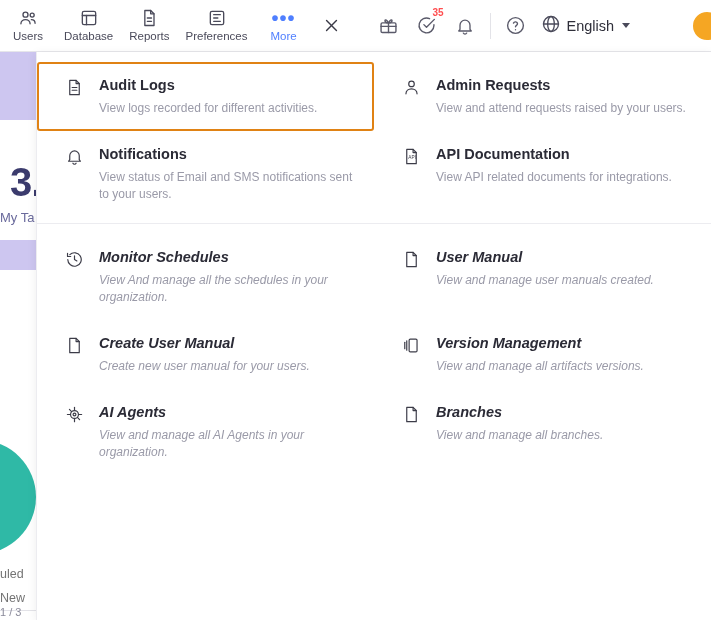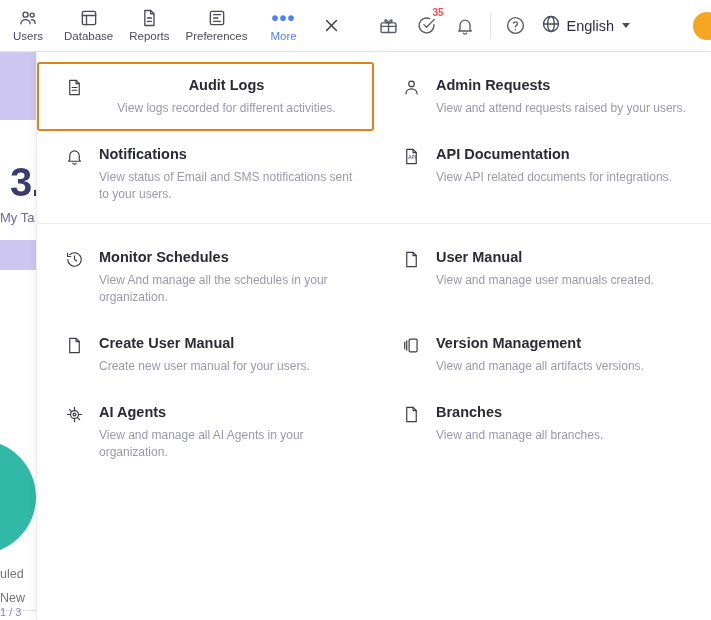--- a/index.html
+++ b/index.html
@@ -127,37 +127,36 @@
     width: 675px; height: 568px;
     background: #ffffff;
     border-left: 1px solid #ececf0;
     box-shadow: 0 2px 10px rgba(0,0,0,0.07);
     z-index: 10;
     overflow: hidden;
   }
   .panel-group {
     padding: 10px 0 6px 0;
   }
-  .panel-group + .panel-group { border-top: 1px solid #ececf0; }
+  .panel-group + .panel-group { border-top: 1px solid #ececf0; font-style: italic; }
   .grid {
     display: grid;
     grid-template-columns: 1fr 1fr;
     column-gap: 0px;
   }
   .cell {
     display: flex; gap: 12px;
     padding: 12px 18px 12px 22px;
     cursor: pointer;
     border: 2px solid transparent;
     border-radius: 4px;
   }
   .cell.highlight {
     border: 2px solid #e08214;
     border-radius: 3px;
-    text-align: center;
   }
   .cell-ico {
     flex: 0 0 26px;
     display: flex; align-items: flex-start; justify-content: center;
     padding-top: 2px;
     color: #4a4a5a;
   }
   .cell-body { flex: 1 1 auto; min-width: 0; }
   .cell-title {
     font-size: 14.5px; color: #2b2b36; font-weight: 600;

